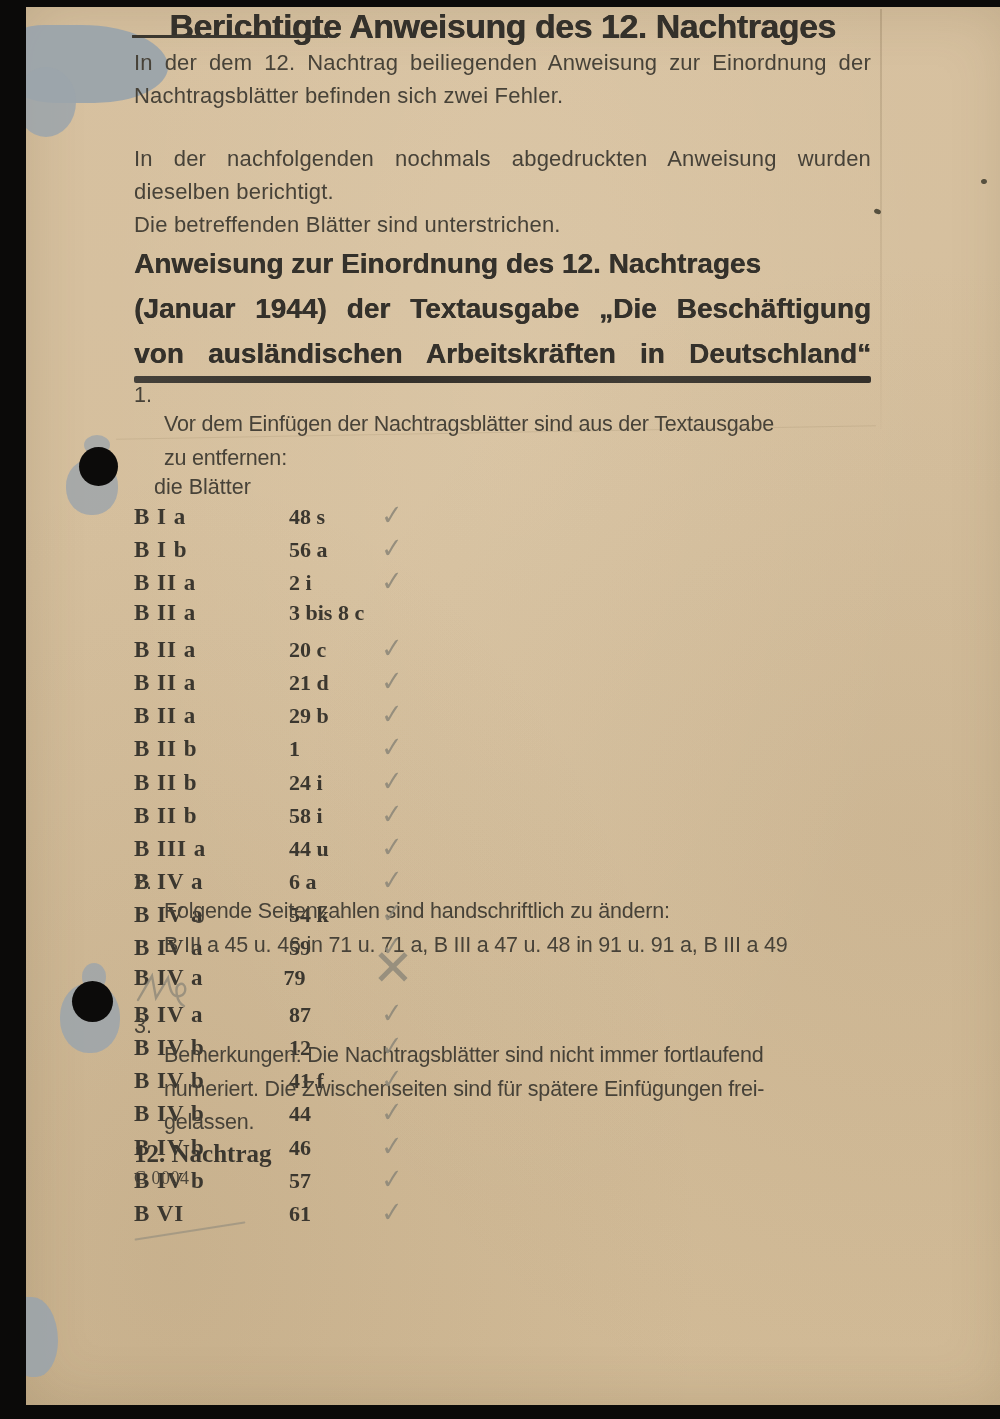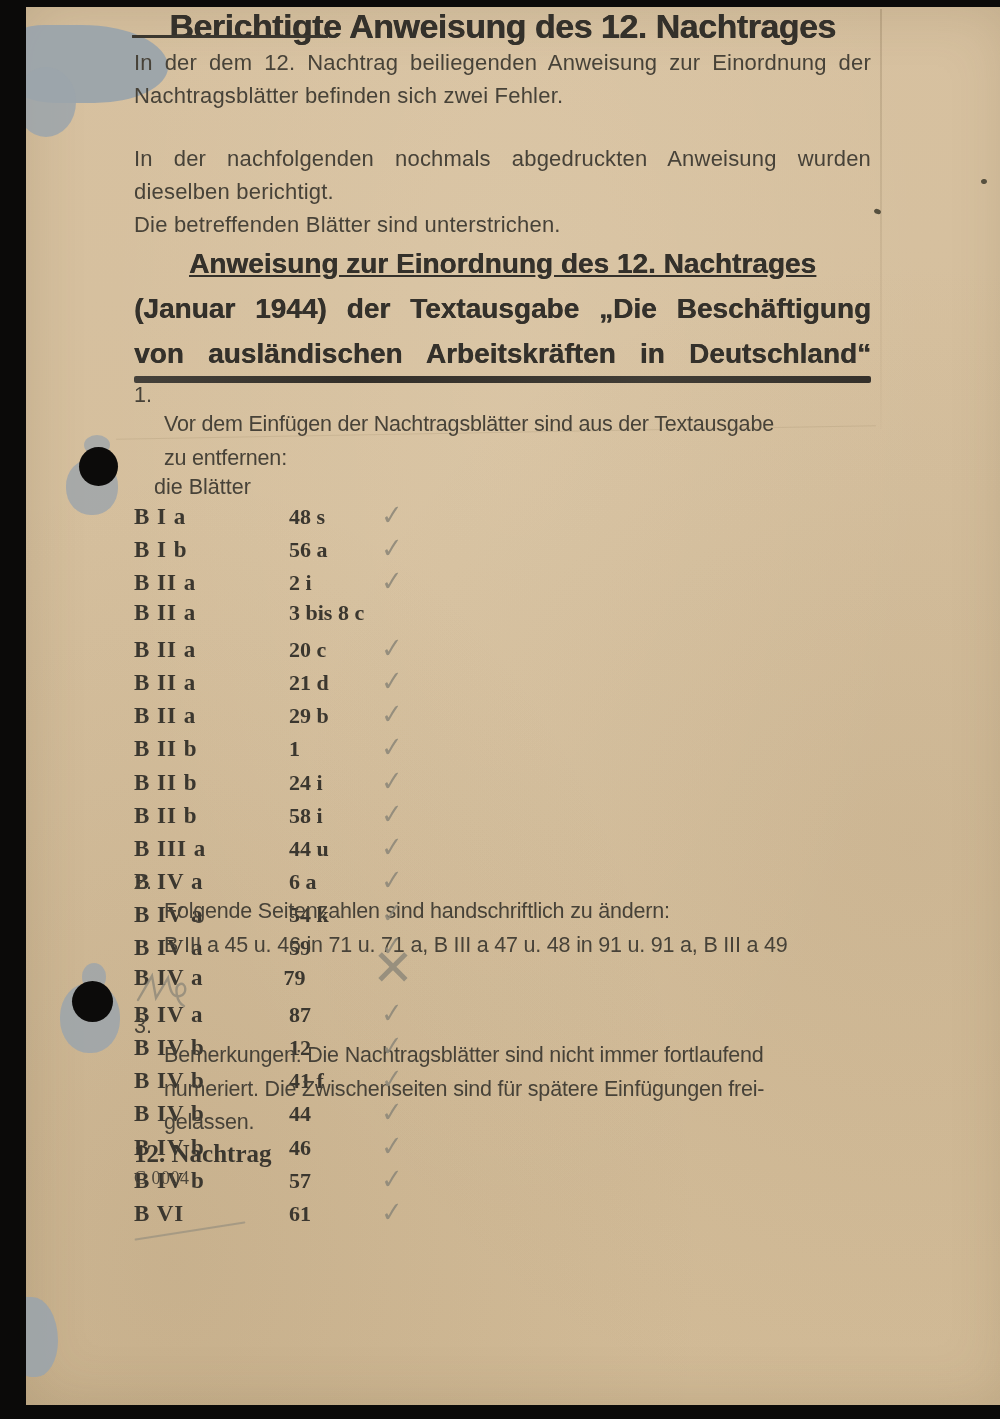--- a/index.html
+++ b/index.html
@@ -61,21 +61,21 @@
     font-size:22px; line-height:33px; color:#474238;
     text-align:justify; letter-spacing:0.2px;
   }
   .p1 { top:178px; } .p2 { top:248px;margin-top:30px; } .p3 { top:311px; }
 
   .subtitle { position:absolute; top:392px; left:0; width:100%; color:#34312b; }
   .subtitle .sline {
     font-size:28px; font-weight:700; line-height:45px;
     text-shadow:0.4px 0 0 #34312b;
   }
-  .subtitle .sl1 { text-align:center;text-decoration:underline; }
+  .subtitle .sl1 { text-align:left; }
   .subtitle .sl2, .subtitle .sl3 { text-align:justify; text-align-last:justify; }
   .rule {
     position:absolute; top:521px; left:0; width:100%; height:7px;
     background:linear-gradient(90deg,#45413a,#332f29 30%,#403c35 70%,#35312b);
     border-radius:2px;
   }
 
   .section { position:absolute; left:0; width:103%; color:#474238; }
   .sec-num { position:absolute; left:2px; top:0; font-size:21.5px; }
   .sec-body { margin-left:30px; font-size:21.5px; line-height:33.5px; letter-spacing:-0.2px; }

